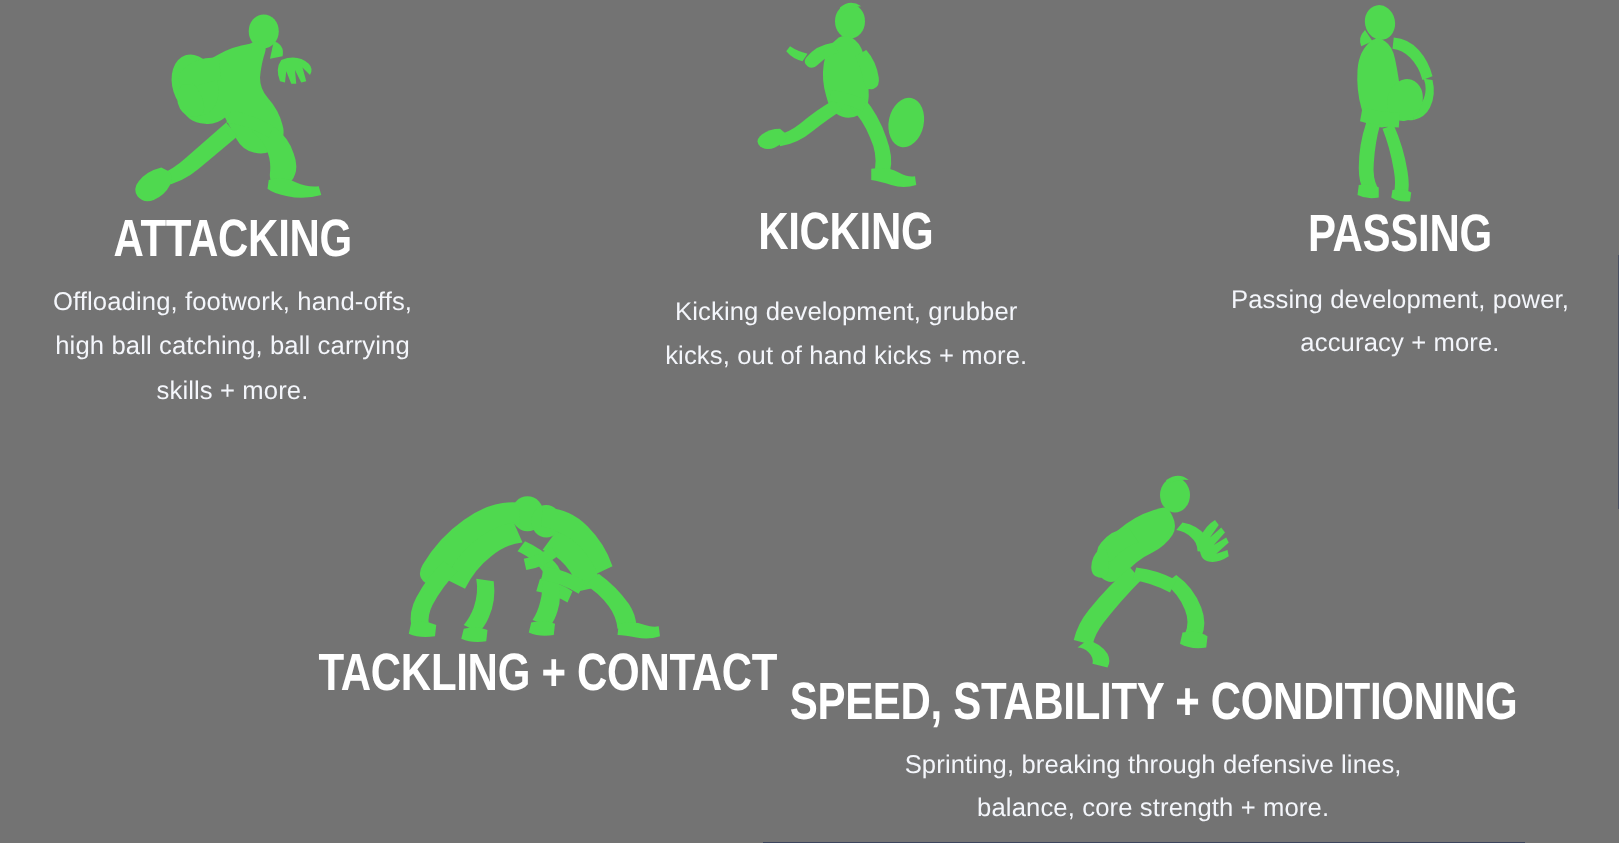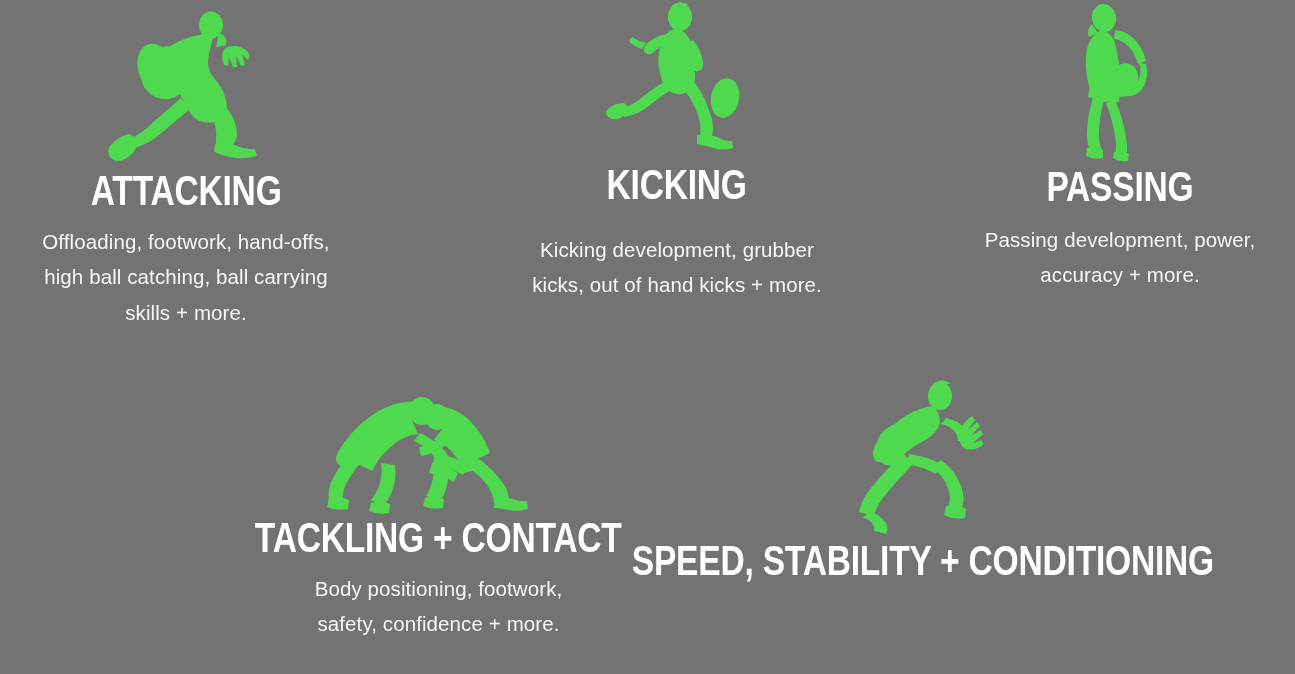--- a/index.html
+++ b/index.html
@@ -217,22 +217,20 @@
           <path d="M127 78 q4 14 0 26 q-2 7 -6 12 l-14 -5 q4 -6 6 -14 q3 -11 1 -20z"></path>
           <path d="M106 113 q10 -3 19 1 l-1 9 q-11 2 -20 -2z"></path>
 
           <path d="M116 68 q18 3 33 12 l-5 10 q-15 -9 -30 -11z"></path>
 
           <path d="M122 52 q-10 8 -22 10 l2 9 q14 -2 25 -11z"></path>
         </g>
       </svg>
     </div>
     <div class="card-title">TACKLING + CONTACT</div>
-    <div class="card-desc">Body positioning, footwork,
-safety, confidence  + more.</div>
   </div>
 
   <div class="card" id="card-speed">
     <div class="fig-wrap">
       <svg width="152" height="160" viewBox="0 0 152 160" aria-hidden="true">
         <g fill="#4fd94f">
 
           <ellipse cx="93" cy="18" rx="12" ry="14"></ellipse>
           <path d="M86 6 q10 -7 18 0 q-9 -1 -18 4z"></path>
 
@@ -250,15 +248,17 @@
           <path d="M99 128 q12 -2 20 3 l-1 9 q-12 2 -21 -3z"></path>
 
           <path d="M66 86 q-16 16 -30 34 q-7 9 -9 18 l-15 -4 q3 -13 12 -24 q16 -20 33 -34z"></path>
           <path d="M23 134 q11 3 16 11 q3 6 0 11 l-12 -3 q1 -5 -3 -9 q-4 -4 -9 -4z"></path>
 
           <path d="M62 76 q17 2 32 10 l-5 10 q-15 -8 -30 -10z"></path>
         </g>
       </svg>
     </div>
     <div class="card-title">SPEED, STABILITY + CONDITIONING</div>
+    <div class="card-desc">Sprinting, breaking through defensive lines,
+balance, core strength  + more.</div>
   </div>
 
 </div>
 
 </body></html>

